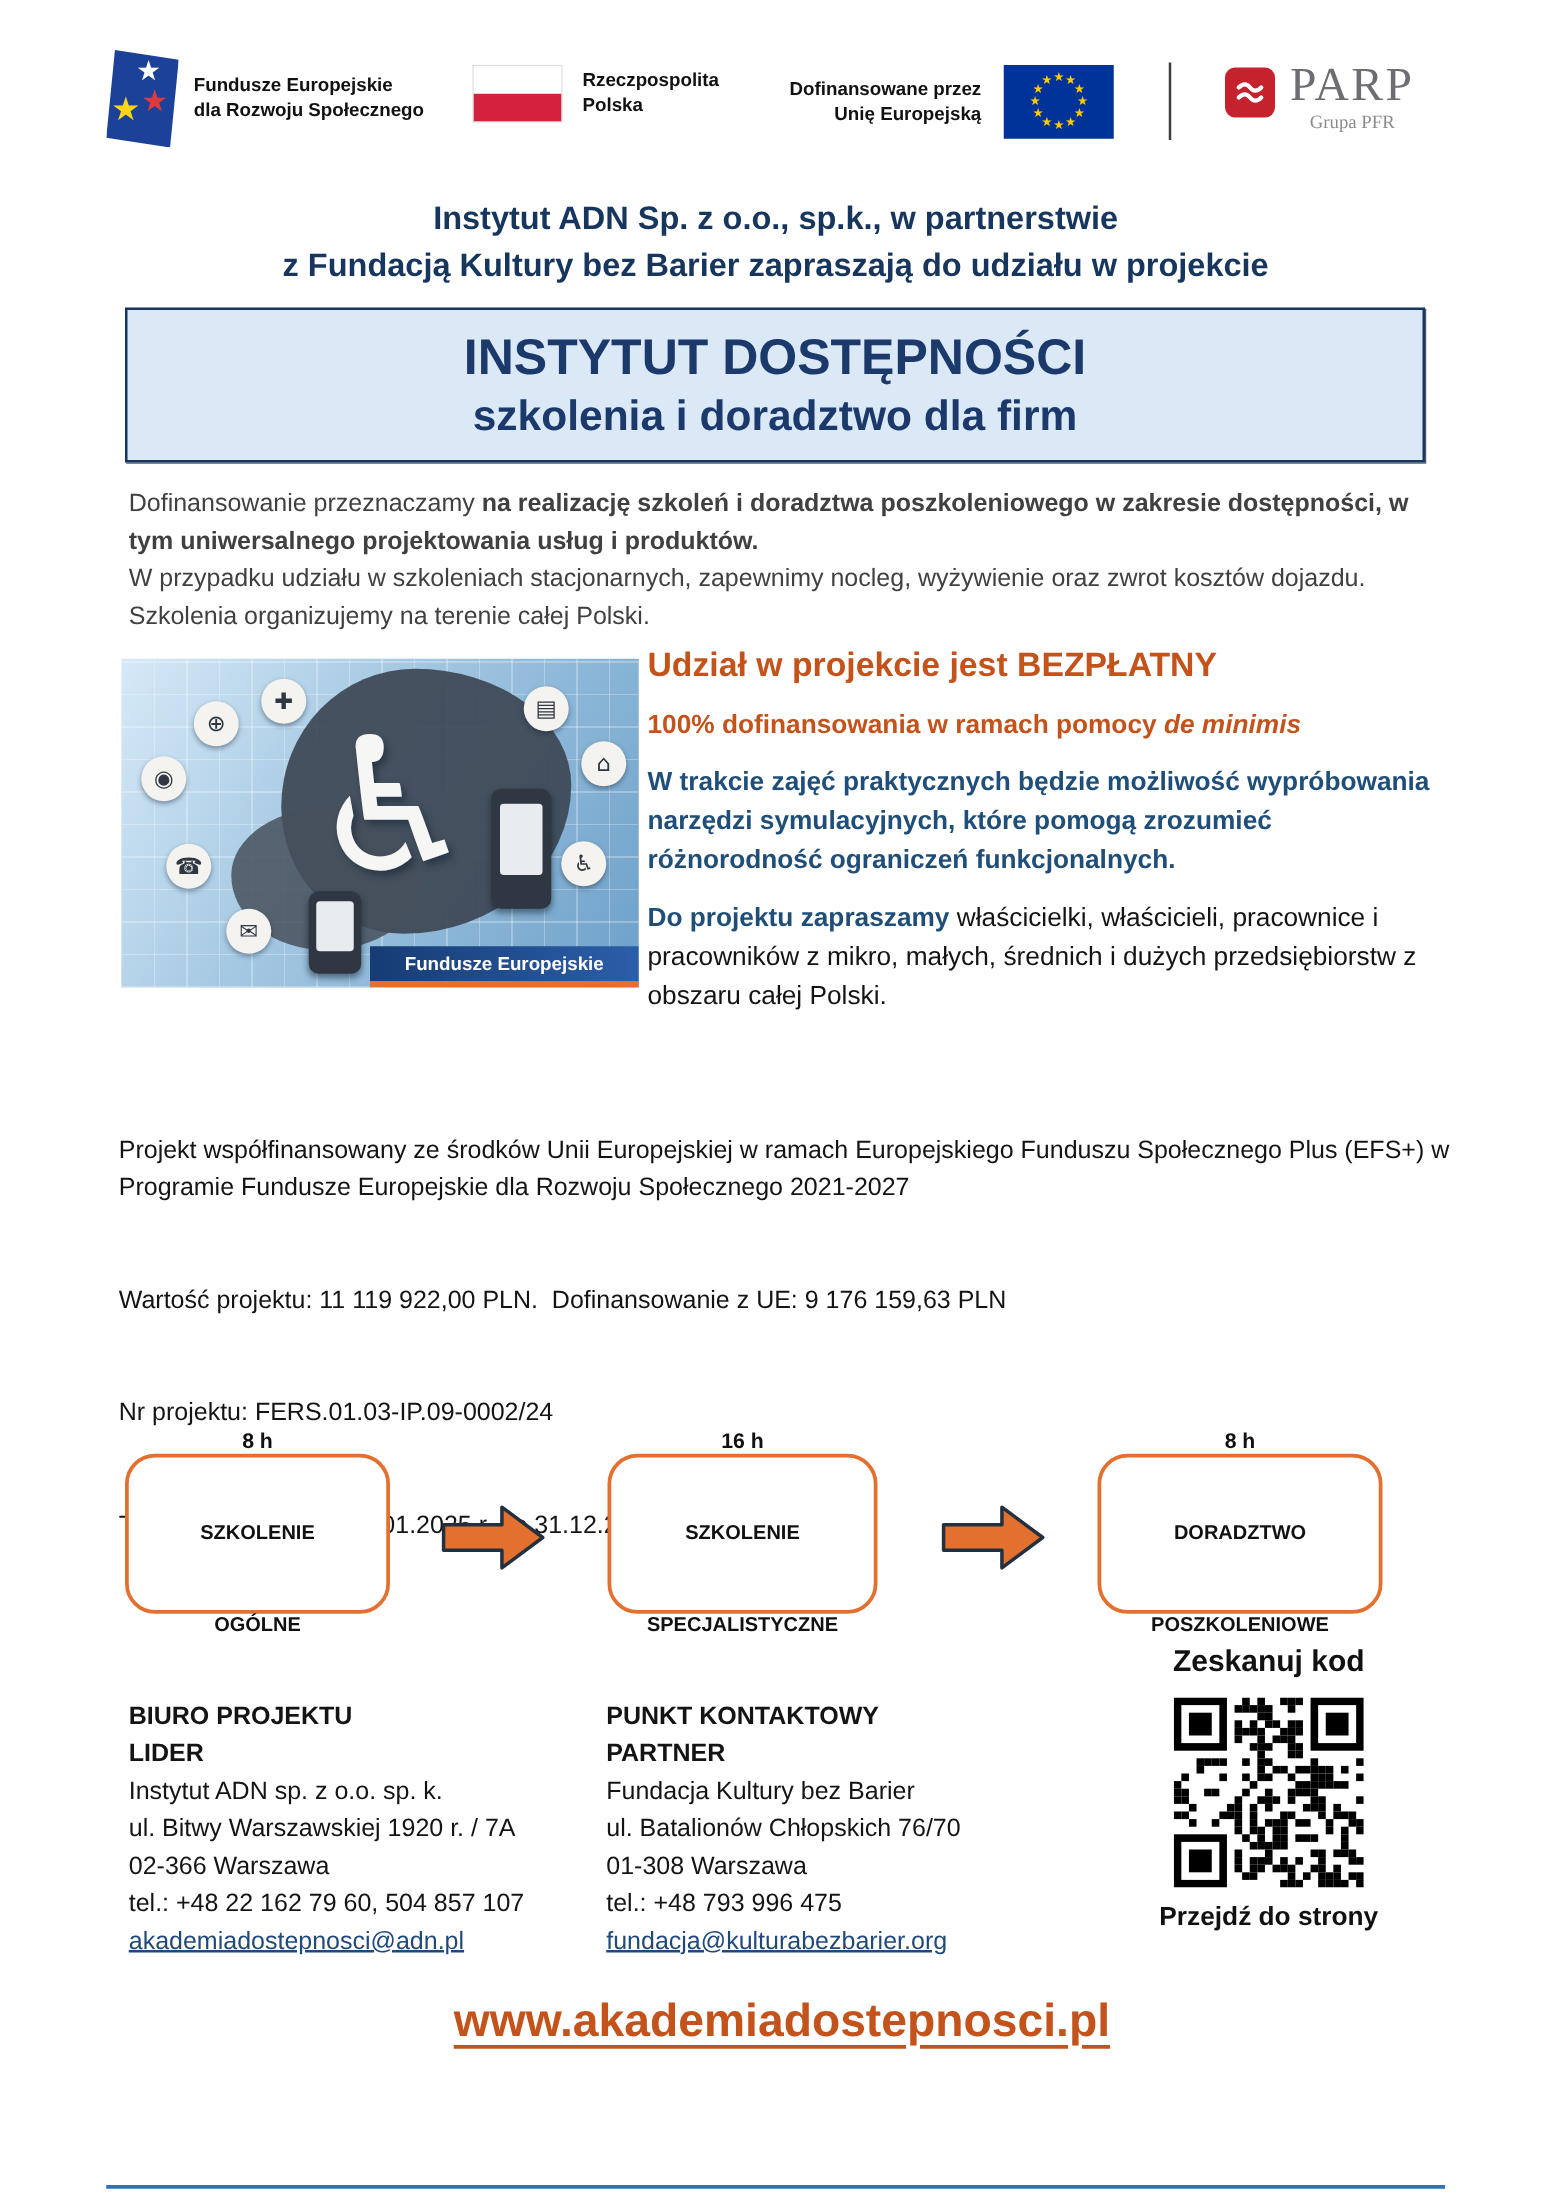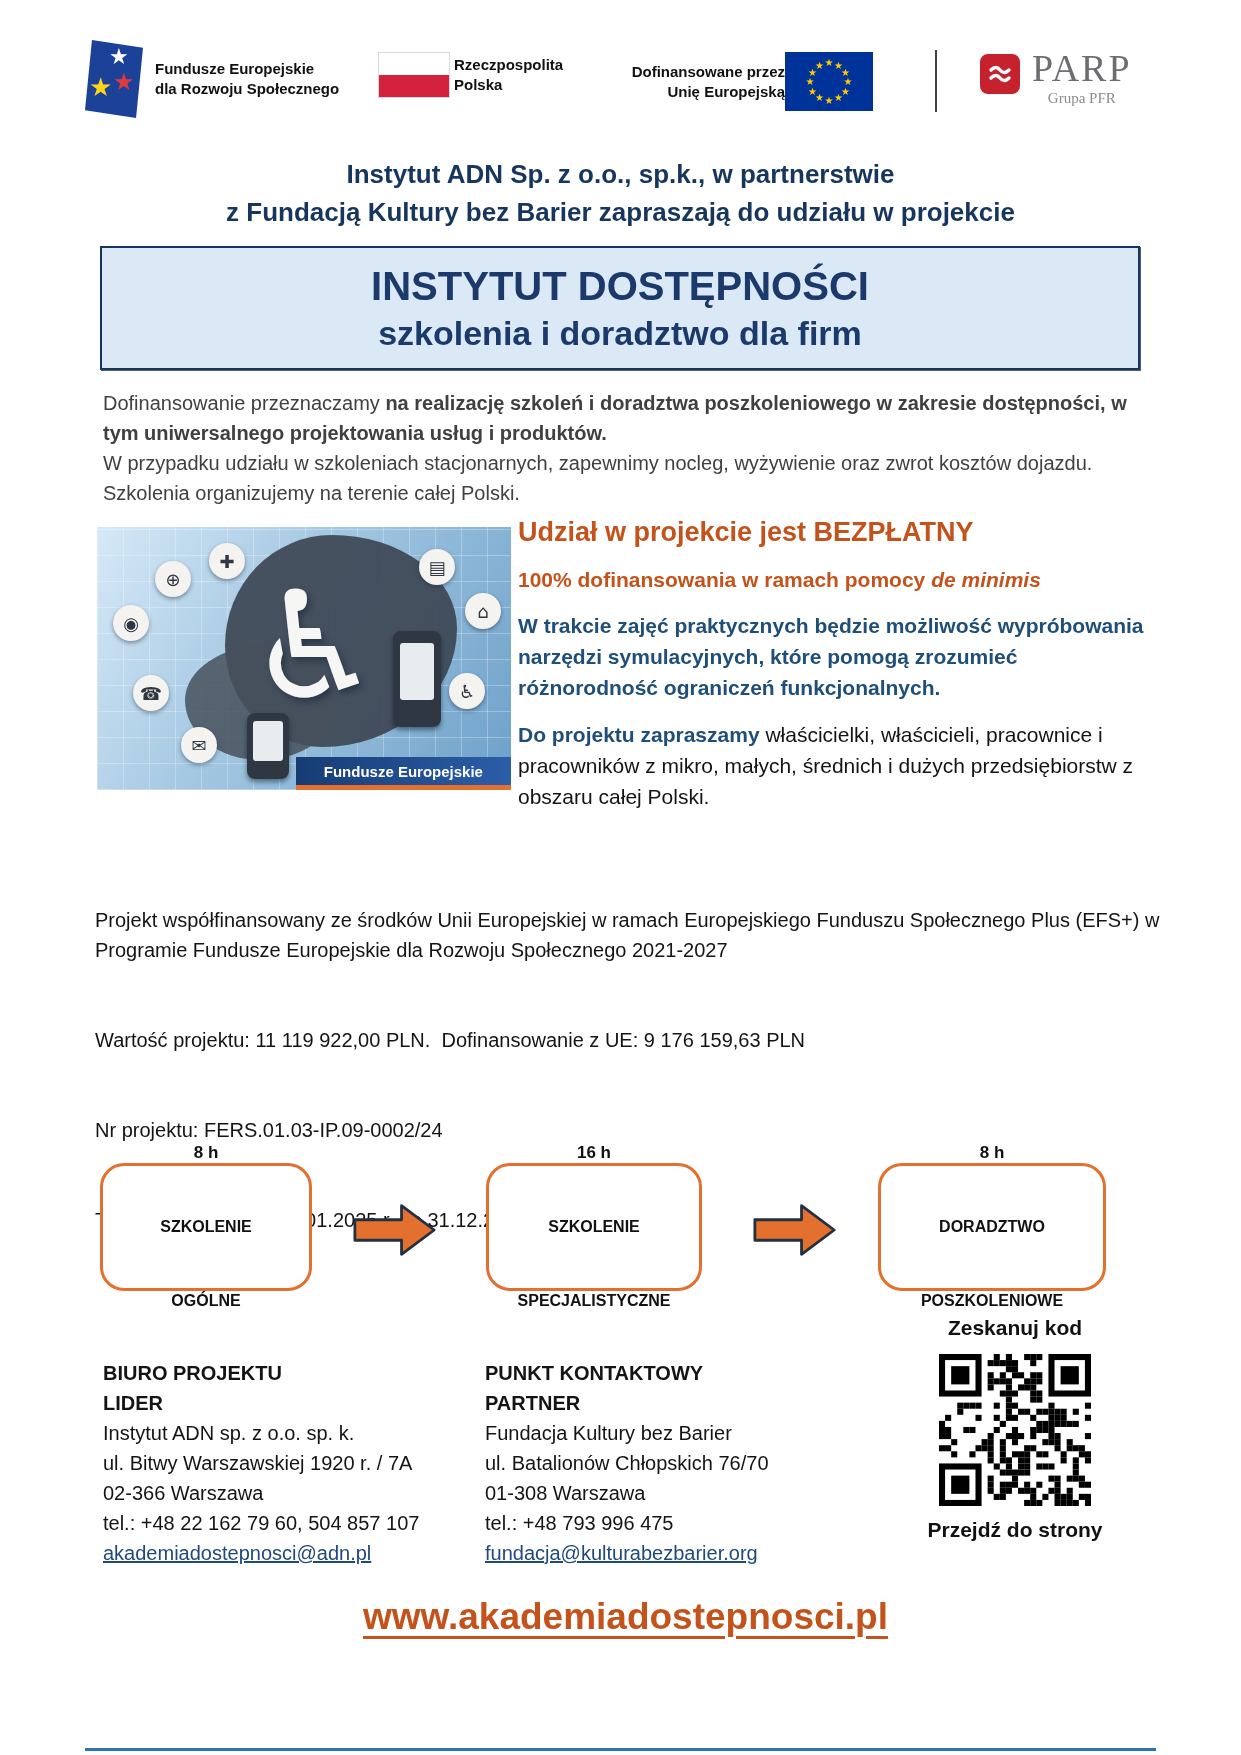--- a/index.html
+++ b/index.html
@@ -10,25 +10,25 @@
   
   .logo-bar { position:absolute; left:0; top:0; width:100%; height:130px; }
   .euf { position:absolute; left:85px; top:40px; display:flex; align-items:center; gap:12px; }
   .euf-flag { position:relative; width:58px; height:78px; background:#1b4298;
               clip-path:polygon(12% 0,100% 10%,88% 100%,0 90%); }
   .euf-flag .st { position:absolute; font-size:22px; line-height:1; }
   .euf-flag .st.w { color:#fff; left:24px; top:6px; }
   .euf-flag .st.y { color:#ffd617; left:4px; top:34px; font-size:26px; }
   .euf-flag .st.r { color:#e03a3e; left:28px; top:30px; font-size:24px; }
   .logo-text { font-size:15px; font-weight:bold; line-height:20px; color:#111; }
-  .pol { position:absolute; left:378px; top:52px; display:flex; align-items:center; gap:4px; }
+  .pol { position:absolute; left:378px; top:52px; display:flex; align-items:center; gap:16px; }
   .pol-flag { width:72px; height:46px; border:1px solid #d9d9d9; }
   .pol-flag .top { height:50%; background:#fff; border-bottom:none; }
   .pol-flag .bot { height:50%; background:#d4213d; }
-  .cof { position:absolute; left:595px; top:52px; display:flex; align-items:center; }
+  .cof { position:absolute; left:595px; top:52px; display:flex; align-items:center; gap:18px; }
   .cof .logo-text { text-align:right; width:190px; }
   .eu-flag { position:relative; width:88px; height:59px; background:#003399; }
   .eu-star { position:absolute; left:50%; top:50%; width:10px; height:12px; margin:-6px 0 0 -5px;
              font-size:10px; line-height:12px; color:#ffcc00; text-align:center; }
   .logo-divider { position:absolute; left:935px; top:50px; width:2px; height:62px; background:#3f3f3f; }
   .parp { position:absolute; left:980px; top:48px; display:flex; align-items:flex-start; gap:12px; }
   .parp-icon { width:40px; height:40px; margin-top:6px; background:#c6222e; border-radius:8px;
                display:flex; align-items:center; justify-content:center; }
   .parp-icon svg { display:block; }
   .parp-name { font-family:"Liberation Serif","DejaVu Serif",serif; font-size:38px; line-height:40px;
@@ -99,21 +99,21 @@
 
   
   .contact { position:absolute; top:1358px; font-size:20px; line-height:30px; color:#141414; }
   .contact .ct { font-weight:bold; }
   .c-left { left:103px; width:370px; }
   .c-right { left:485px; width:340px; }
   .contact a { color:#1f497d; text-decoration:underline; cursor:pointer; }
 
   
   .qr-col { position:absolute; left:880px; top:1316px; width:270px; text-align:center; }
-  .qr-label { font-weight:bold; font-size:21px; color:#111; }
+  .qr-label { font-weight:bold; font-size:24px; color:#111; }
   .qr-box { margin:14px auto 0; width:152px; height:152px; }
   .qr-box svg { display:block; }
   .qr-bottom { margin-top:12px; font-weight:bold; font-size:21px; color:#111; }
 
   
   .site { position:absolute; left:0; top:1596px; width:100%; text-align:center;padding-left:10px; }
   .site a { color:#c4531b; font-weight:bold; font-size:37px; text-decoration:underline;
             text-decoration-thickness:3px; text-underline-offset:7px; cursor:pointer; }
   .bottom-line { position:absolute; left:85px; right:85px; top:1748px; height:3px; background:#2e74b5; }
 </style>

